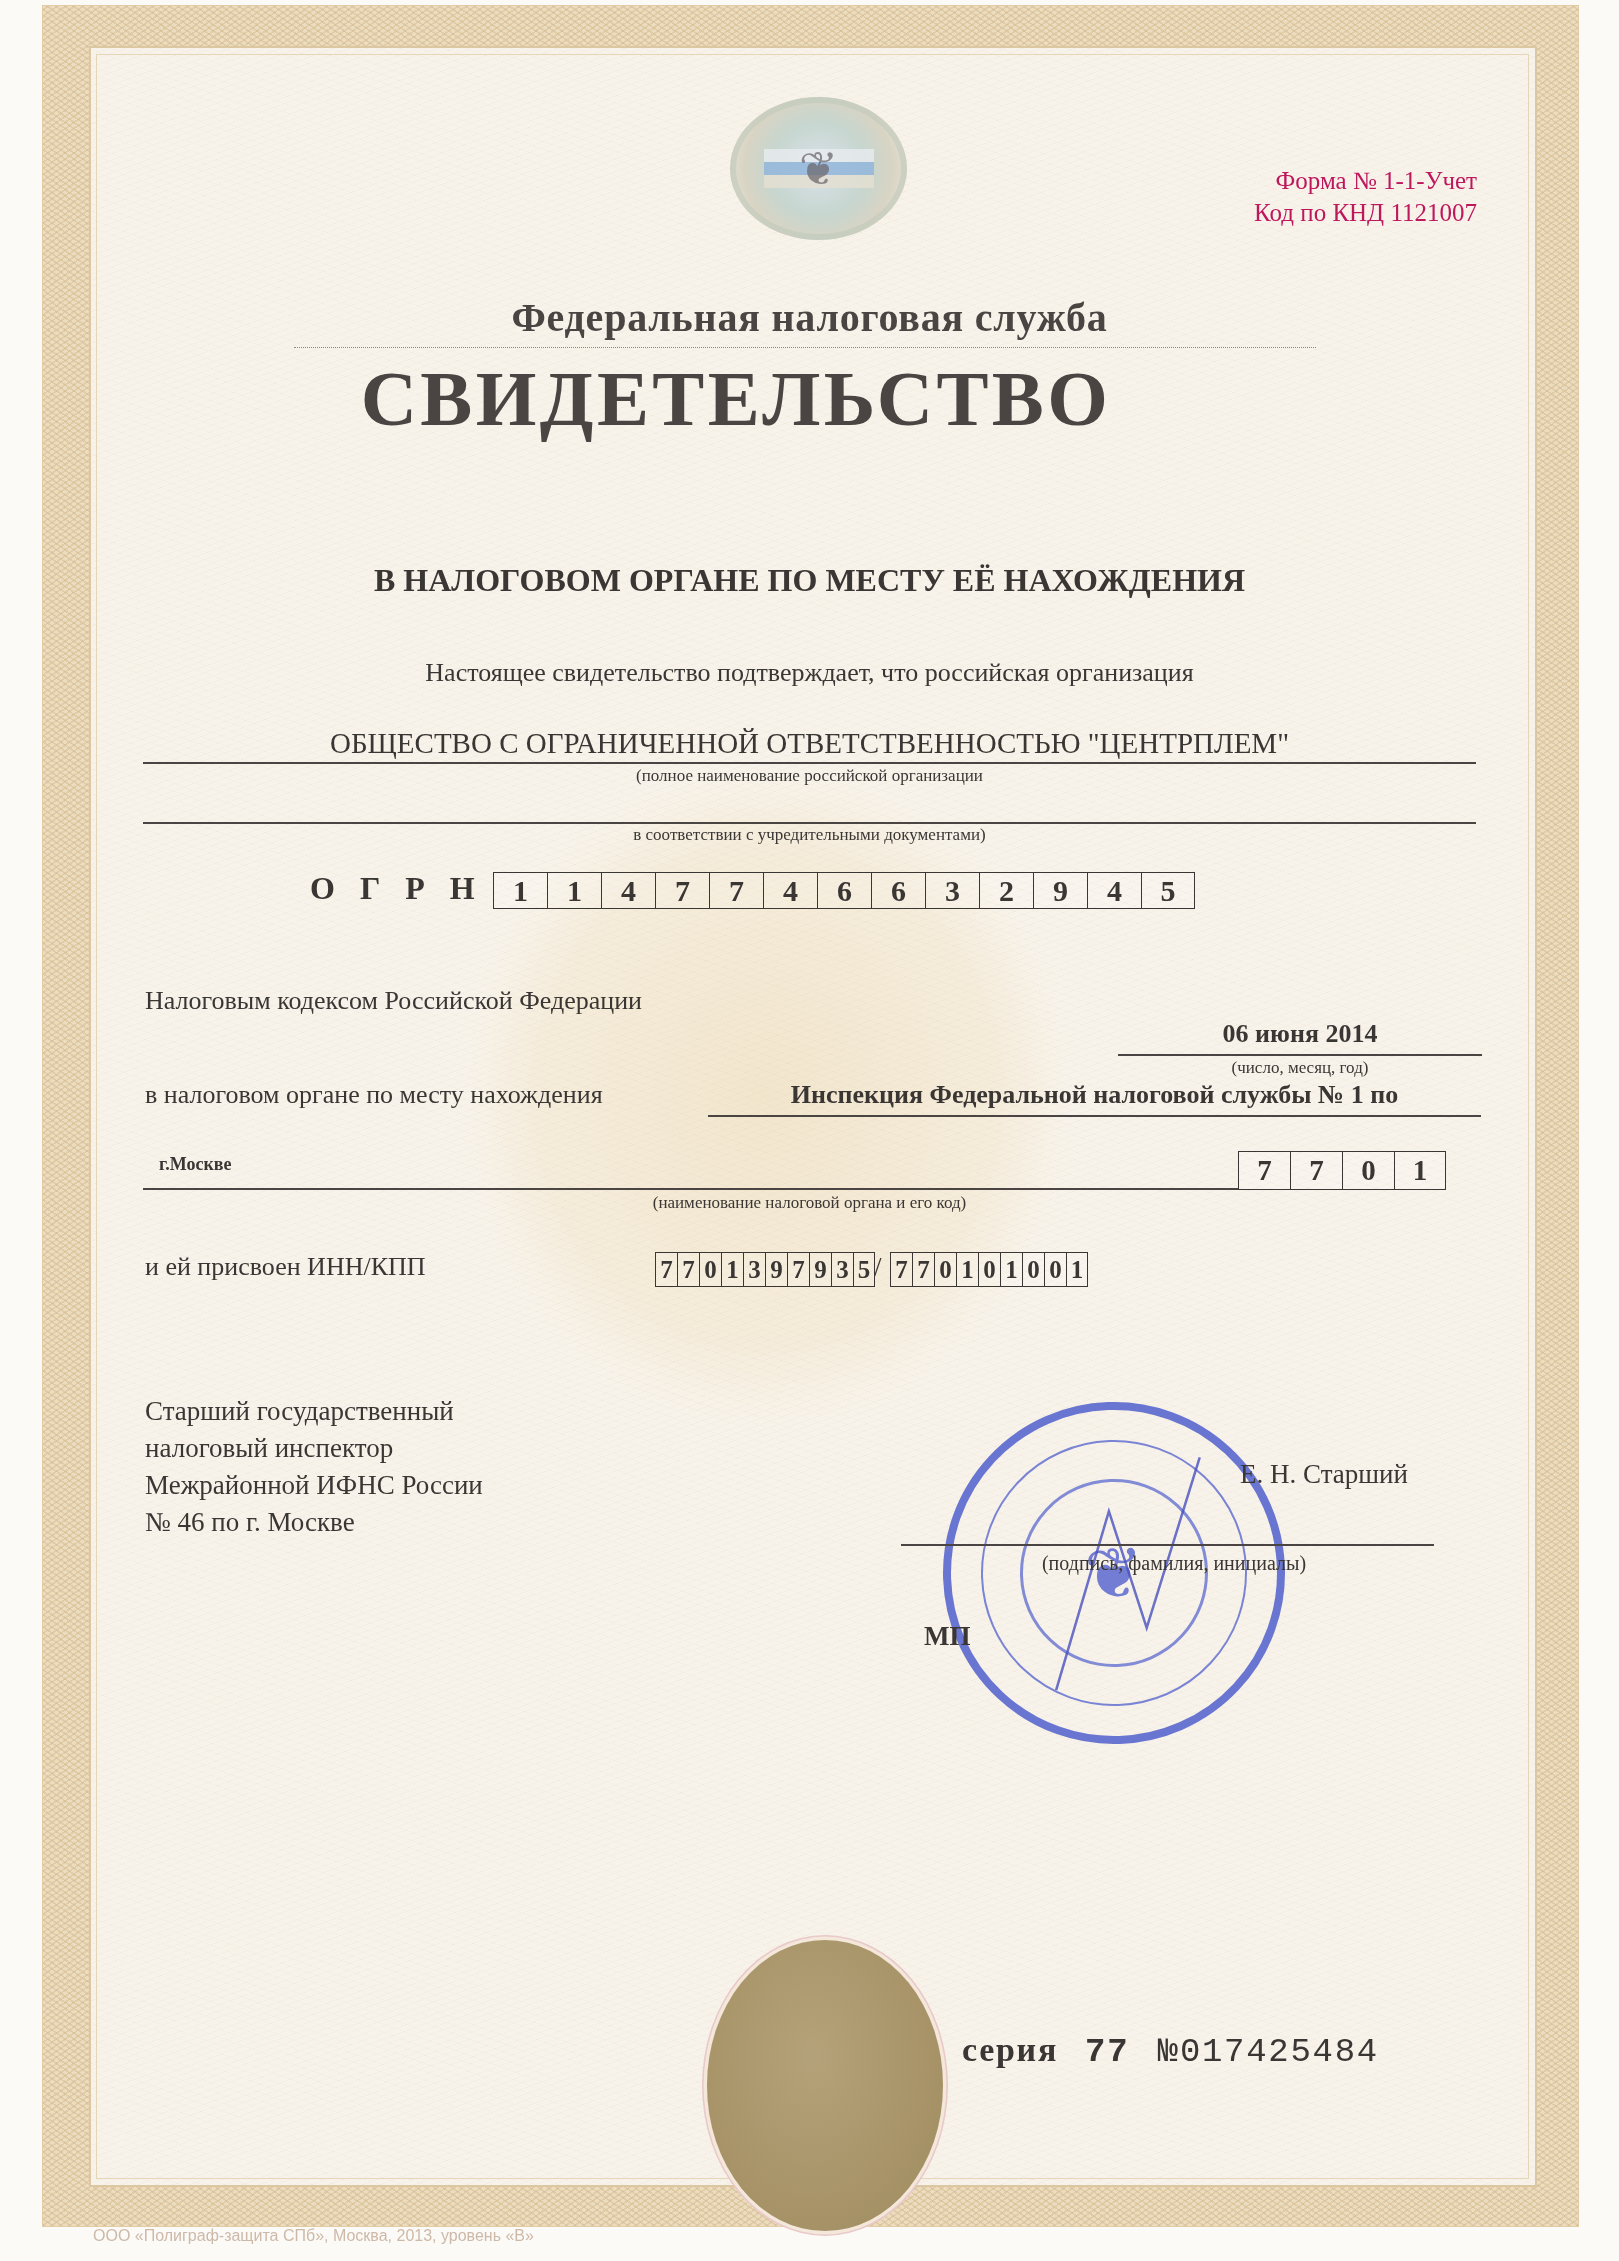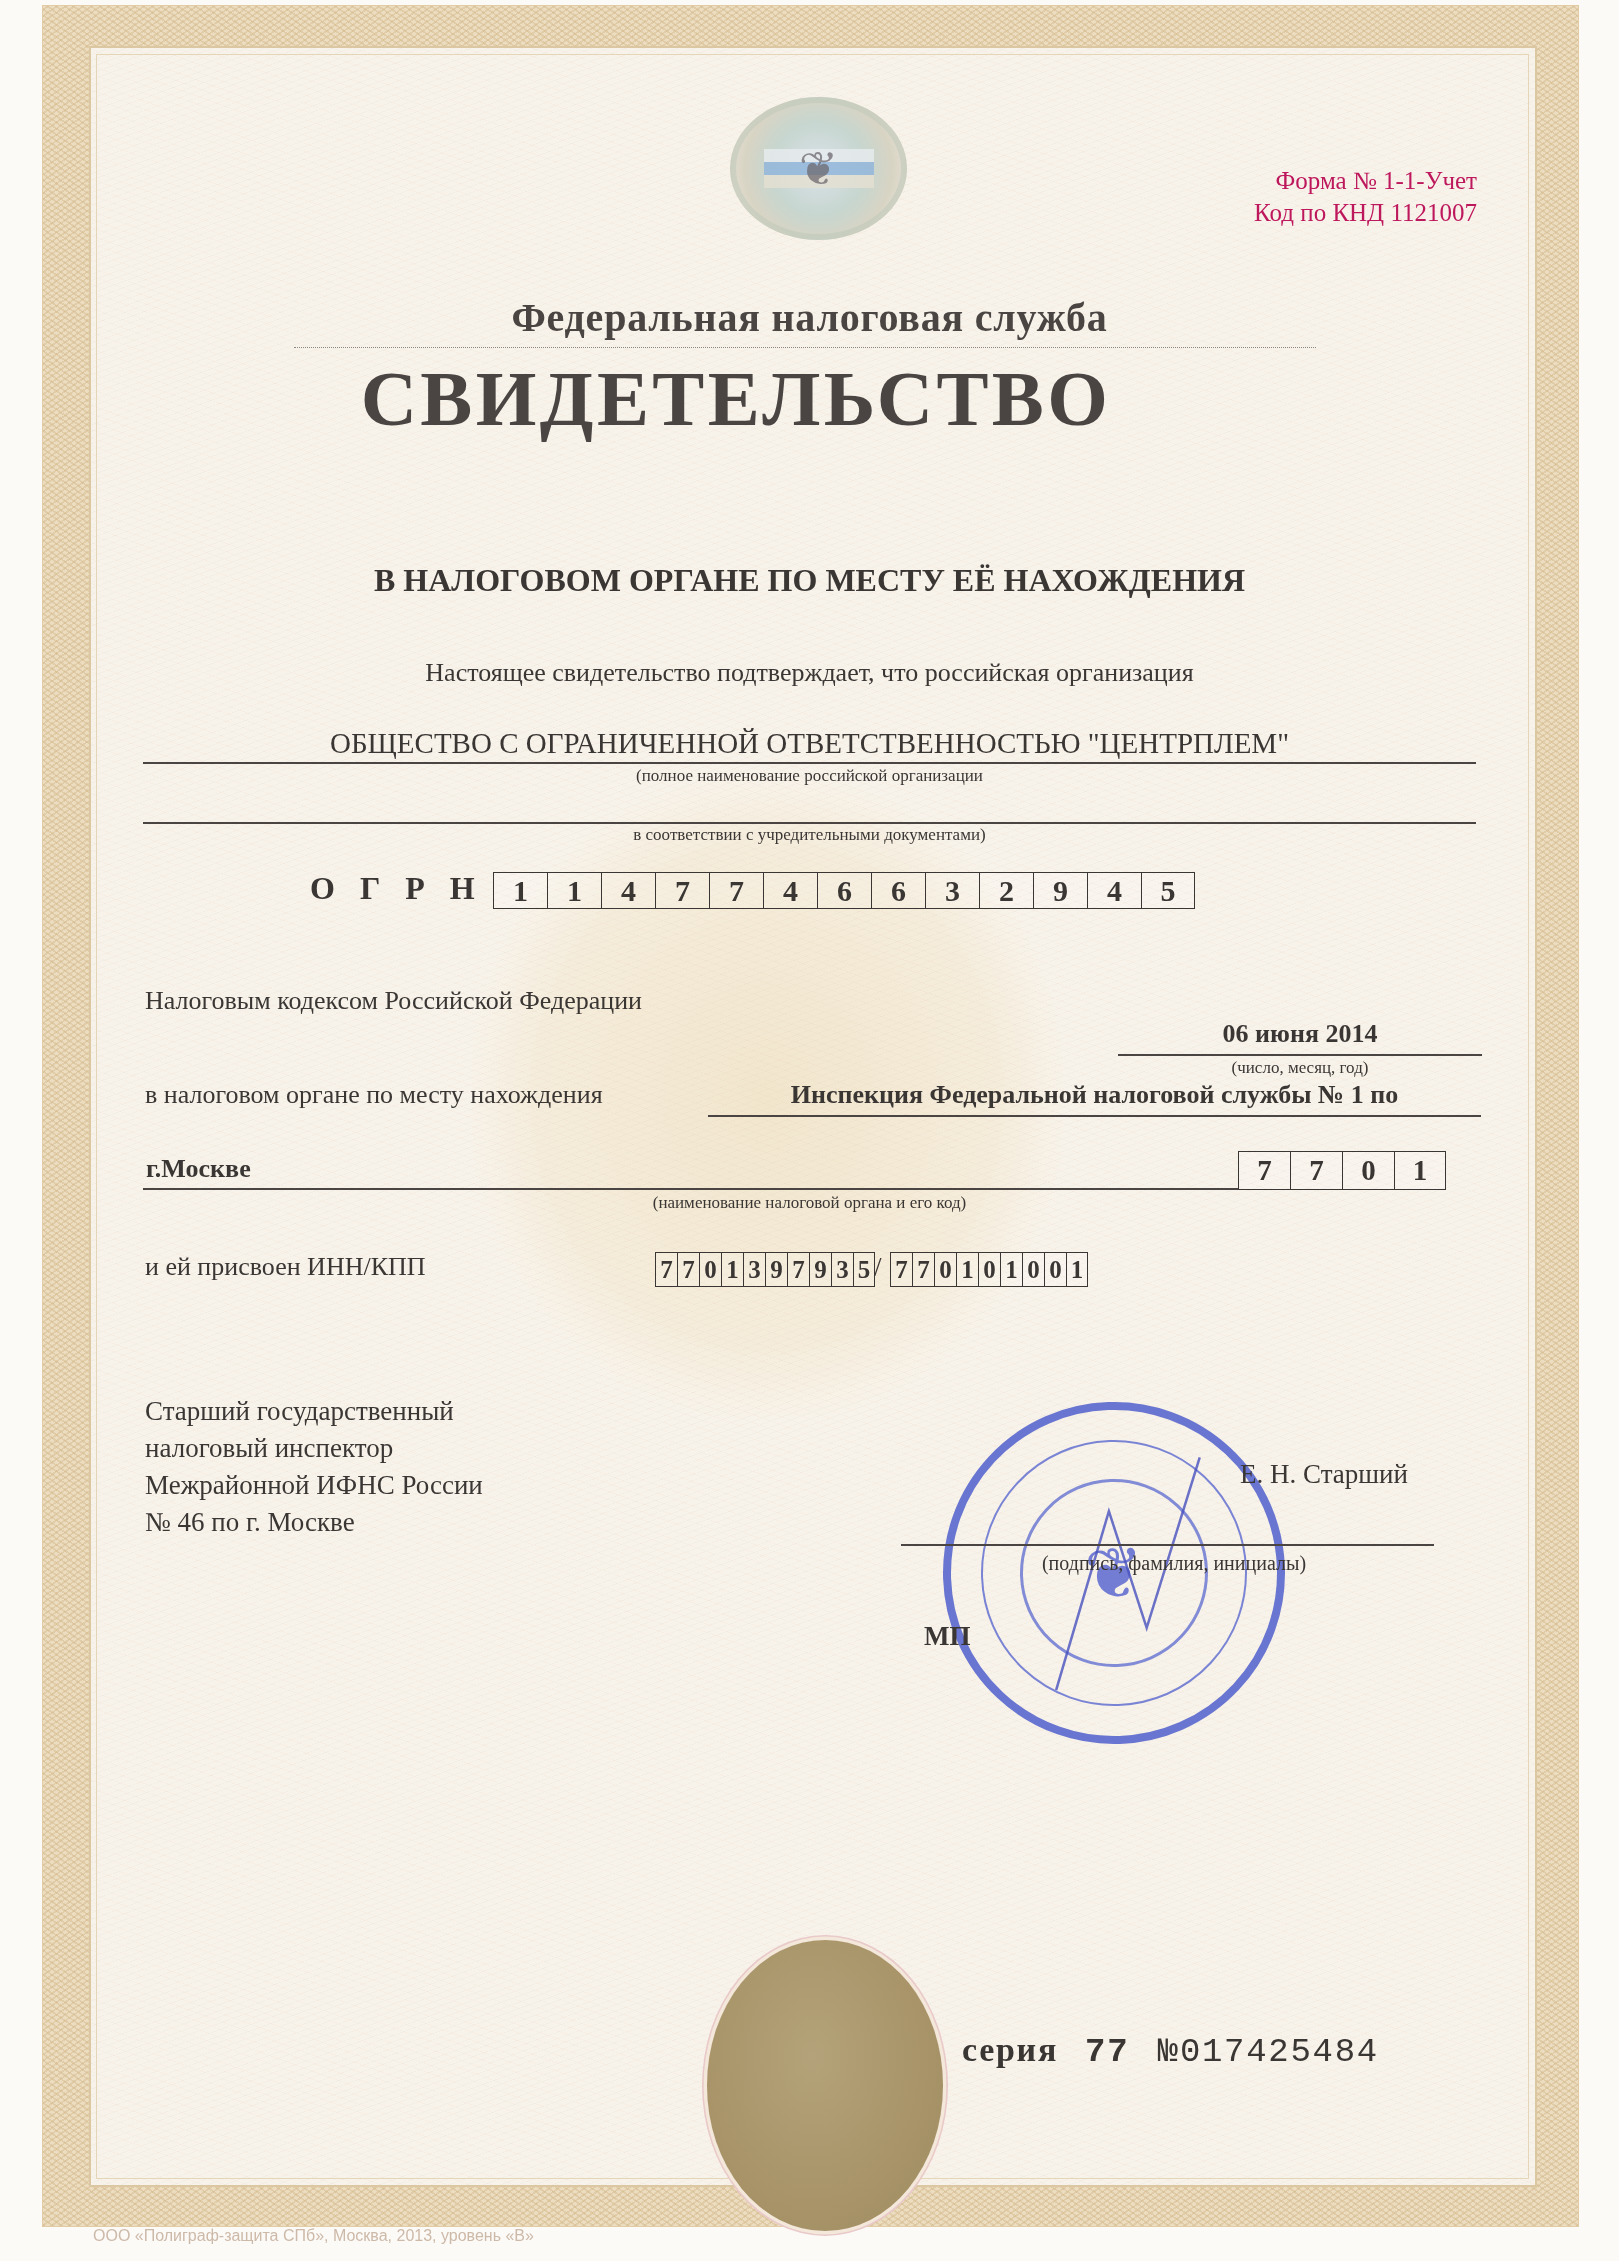--- a/index.html
+++ b/index.html
@@ -41,21 +41,21 @@
           font-weight:bold; color:#3a3634; background:rgba(255,255,255,.15); }
   .cell:last-child { border-right-width:1.7px; }
   .ogrn-label { left:310px; top:870px; font-size:32px; font-weight:bold; letter-spacing:25px; }
   .ogrn-cells { left:493px; top:872px; }
   .ogrn-cells .cell { width:54px; height:37px; font-size:30px; }
 
   .reg-text { left:145px; top:983px; font-size:26px; line-height:35px; }
   .date-val { left:1118px; width:364px; top:1019px; text-align:center; font-size:26px; font-weight:bold; }
   .inspect-label { left:145px; top:1080px; font-size:26px; }
   .inspect-val { left:708px; width:773px; top:1080px; text-align:center; font-size:26px; font-weight:bold; }
-  .city-val { left:146px; top:1154px; font-size:26px; font-weight:bold; }
+  .city-val { left:159px; top:1154px; font-size:18px; font-weight:bold; }
   .code-cells { left:1238px; top:1151px; }
   .code-cells .cell { width:52px; height:39px; font-size:29px; }
 
   .inn-label { left:145px; top:1252px; font-size:26px; }
   .inn-cells { left:655px; top:1252px; }
   .kpp-cells { left:890px; top:1252px; }
   .inn-cells .cell, .kpp-cells .cell { width:22px; height:35px; font-size:25px; }
   .slash { left:874px; top:1252px; font-size:27px; }
 
   .official { left:145px; top:1393px; font-size:27px; line-height:37px; }

